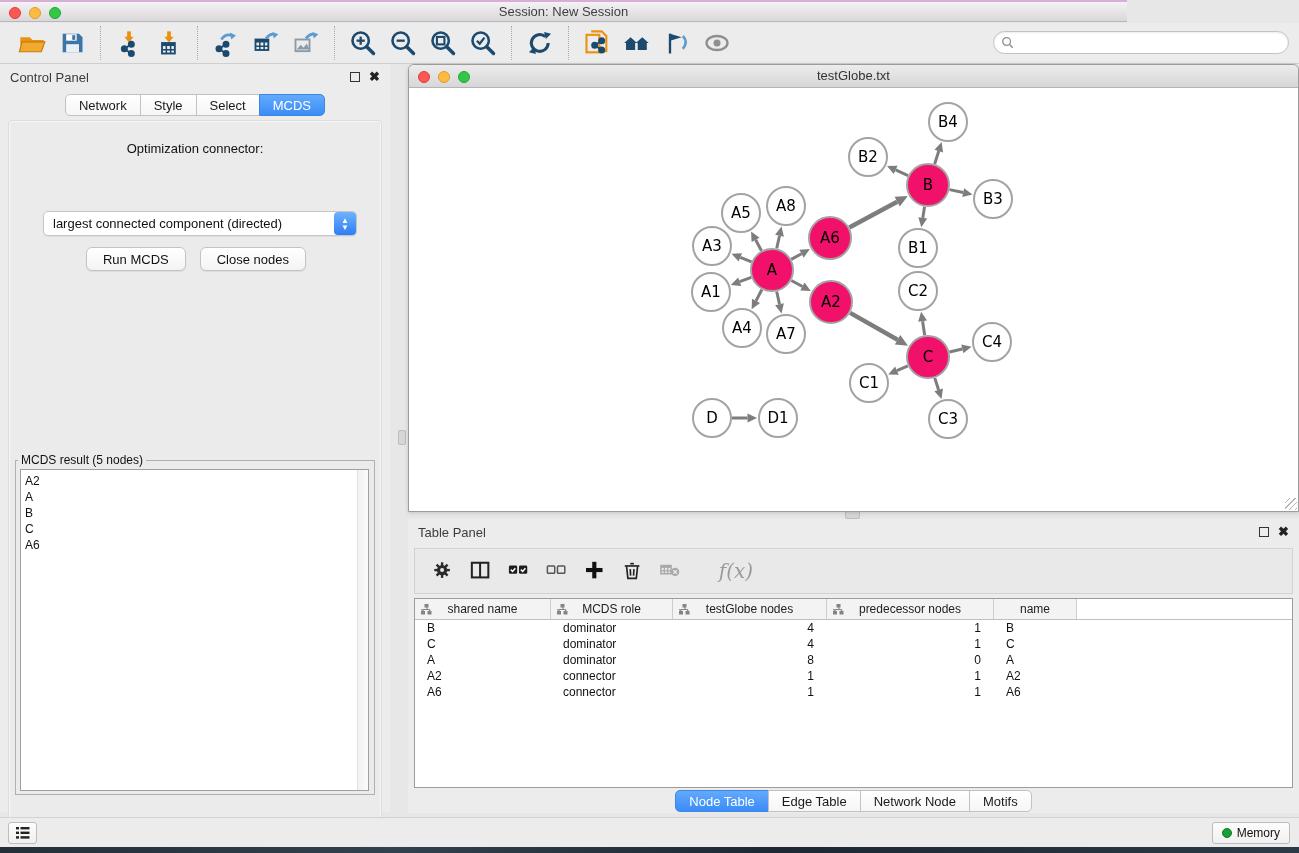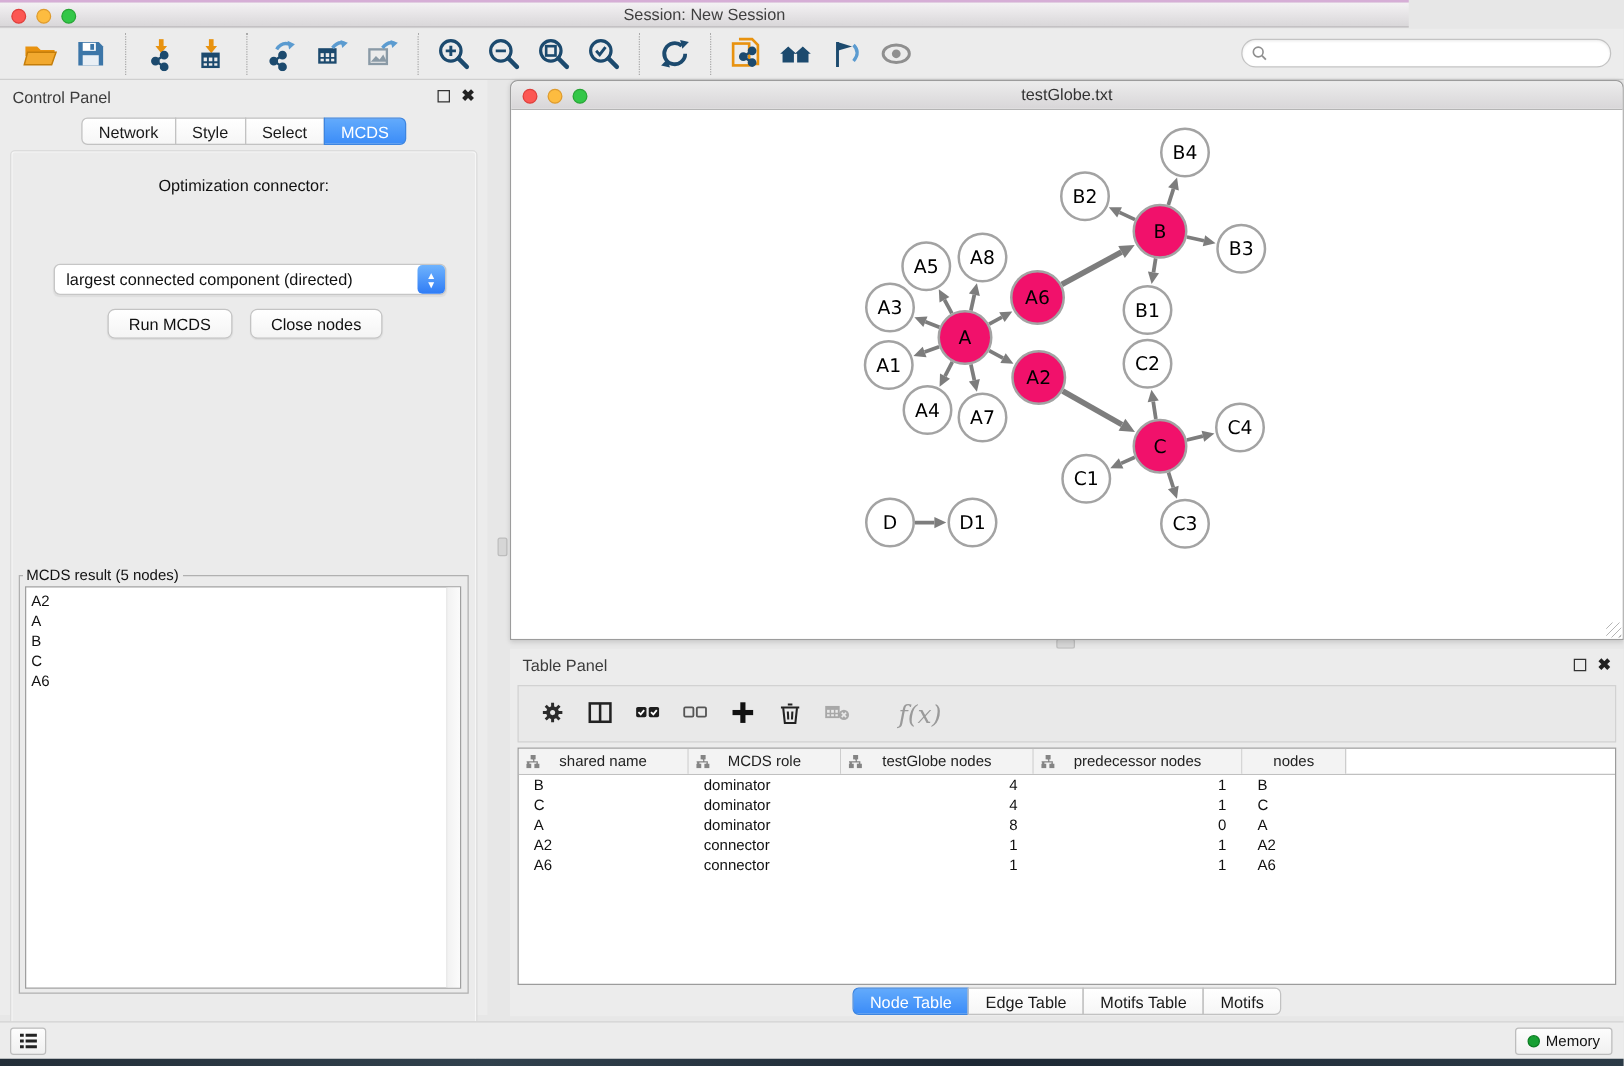--- a/index.html
+++ b/index.html
@@ -561,21 +561,21 @@
             <g fill="#848484">
               <rect x="3.5" y="0" width="4" height="3.5"></rect>
               <rect x="0" y="7" width="4" height="3.5"></rect>
               <rect x="6.5" y="7" width="4" height="3.5"></rect>
               <path d="M5.2 3.5 h0.8 v2 h-4 v1.5 h-0.8 v-1.5 h-1 M5.2 5.5 h3.6 v1.5 h-0.8" fill="none" stroke="#848484" stroke-width="1"></path>
             </g>
           </svg>
           <span>predecessor nodes</span>
         </div>
         <div class="th" style="width: 83px;">
-          <span>nodes</span>
+          <span>name</span>
         </div>
       </div>
     <div id="table-body">
         <div class="trow">
           <div class="td" style="width: 136px;">B</div>
           <div class="td" style="width: 122px;">dominator</div>
           <div class="td num" style="width: 154px;">4</div>
           <div class="td num" style="width: 167px;">1</div>
           <div class="td" style="width: 83px;">B</div>
         </div>
@@ -605,21 +605,21 @@
           <div class="td" style="width: 122px;">connector</div>
           <div class="td num" style="width: 154px;">1</div>
           <div class="td num" style="width: 167px;">1</div>
           <div class="td" style="width: 83px;">A6</div>
         </div>
       </div>
   </div>
   <div class="tp-tabs" id="tp-tabs">
       <button class="seg active">Node Table</button>
       <button class="seg">Edge Table</button>
-      <button class="seg">Motifs Table</button>
+      <button class="seg">Network Node</button>
       <button class="seg">Motifs</button>
     </div>
 </div>
 
 <div class="abs status-bar">
   <div class="list-btn">
     <svg width="16" height="14" viewBox="0 0 16 14">
       <g fill="#222">
           <rect x="1" y="1" width="3" height="2.4"></rect>
           <rect x="1" y="5.6" width="3" height="2.4"></rect>

